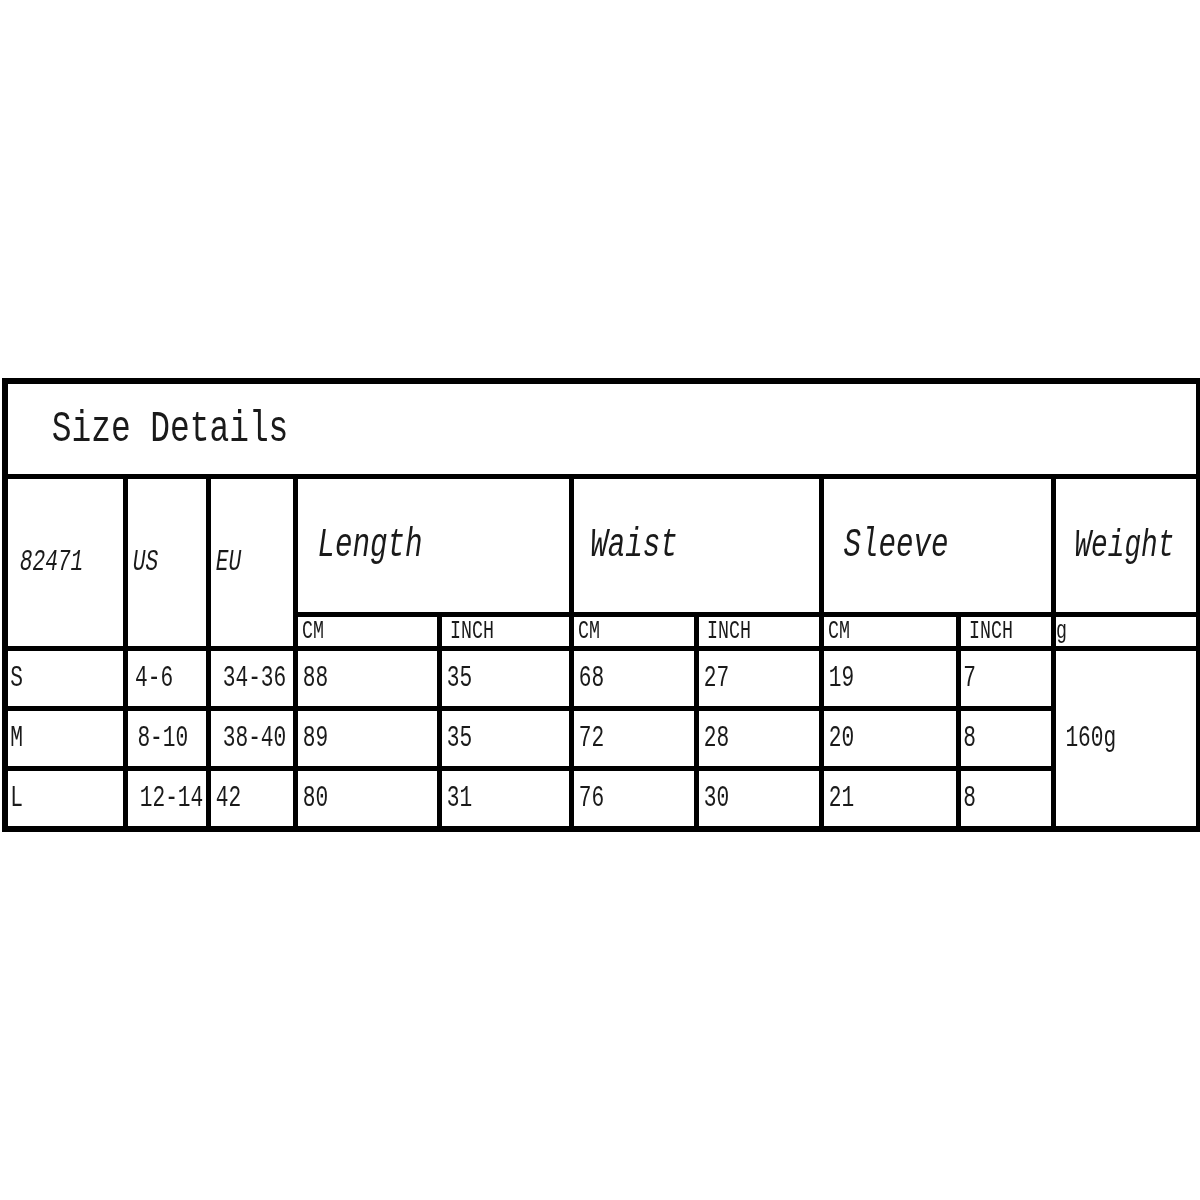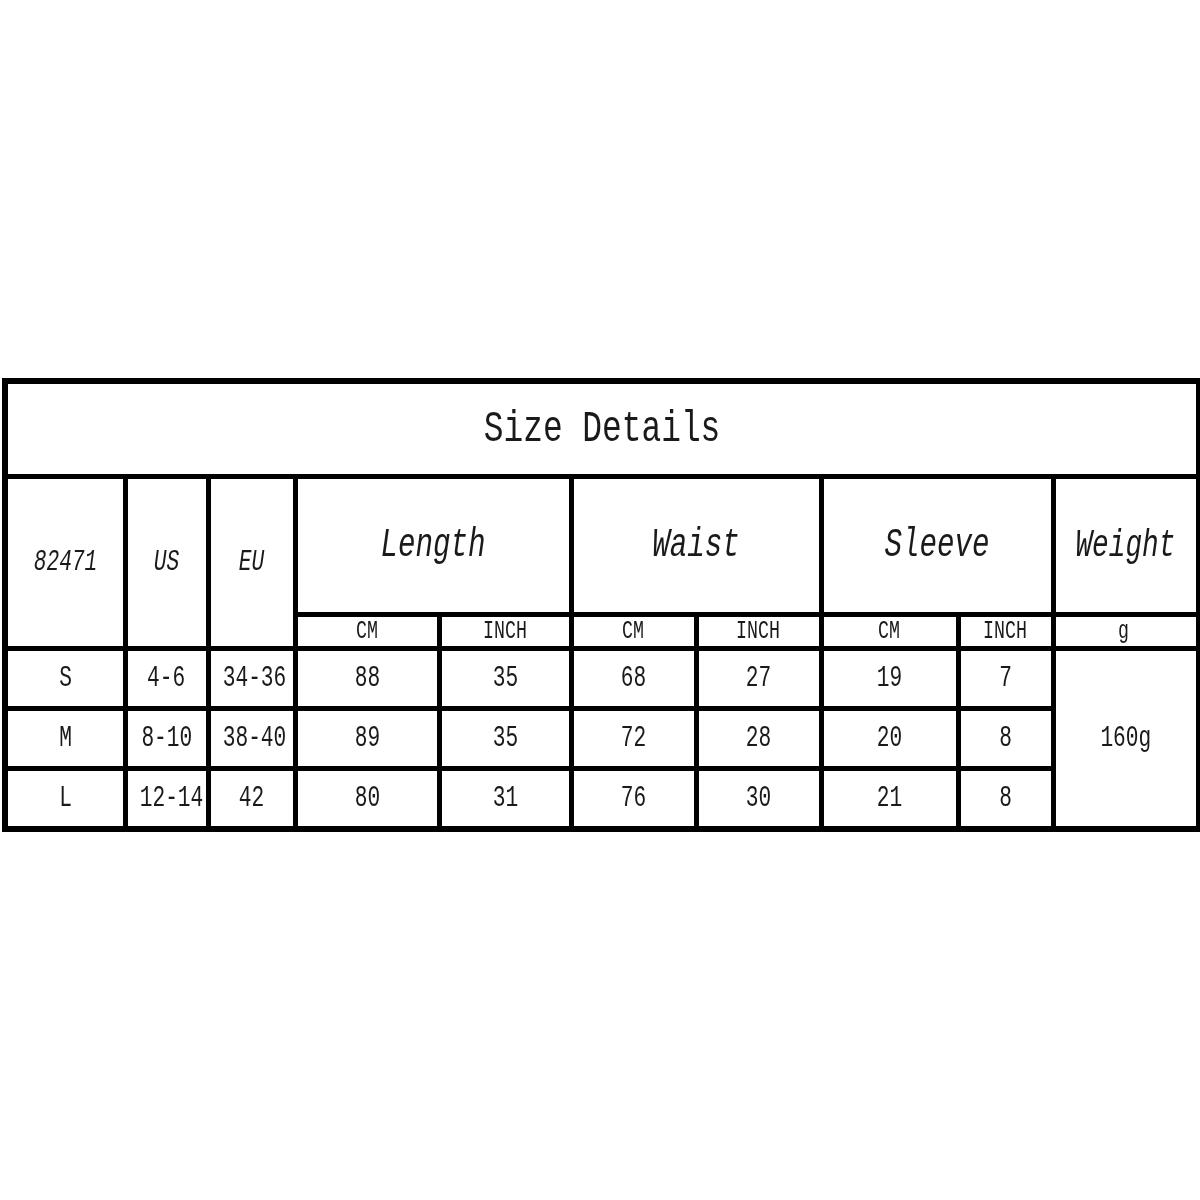--- a/index.html
+++ b/index.html
@@ -20,21 +20,21 @@
     position: absolute;
     left: 2px;
     top: 378px;
     width: 1194px;
     border-collapse: collapse;
     table-layout: fixed;
     border: 6px solid #000000;
   }
   table.size-table td {
     border: 5px solid #000000;
-    text-align: center;
+    text-align: left;
     vertical-align: middle;
     padding: 0;
     overflow: hidden;
   }
   
   .t {
     display: inline-block;
     transform: scaleX(0.73);
     white-space: nowrap;
   }

